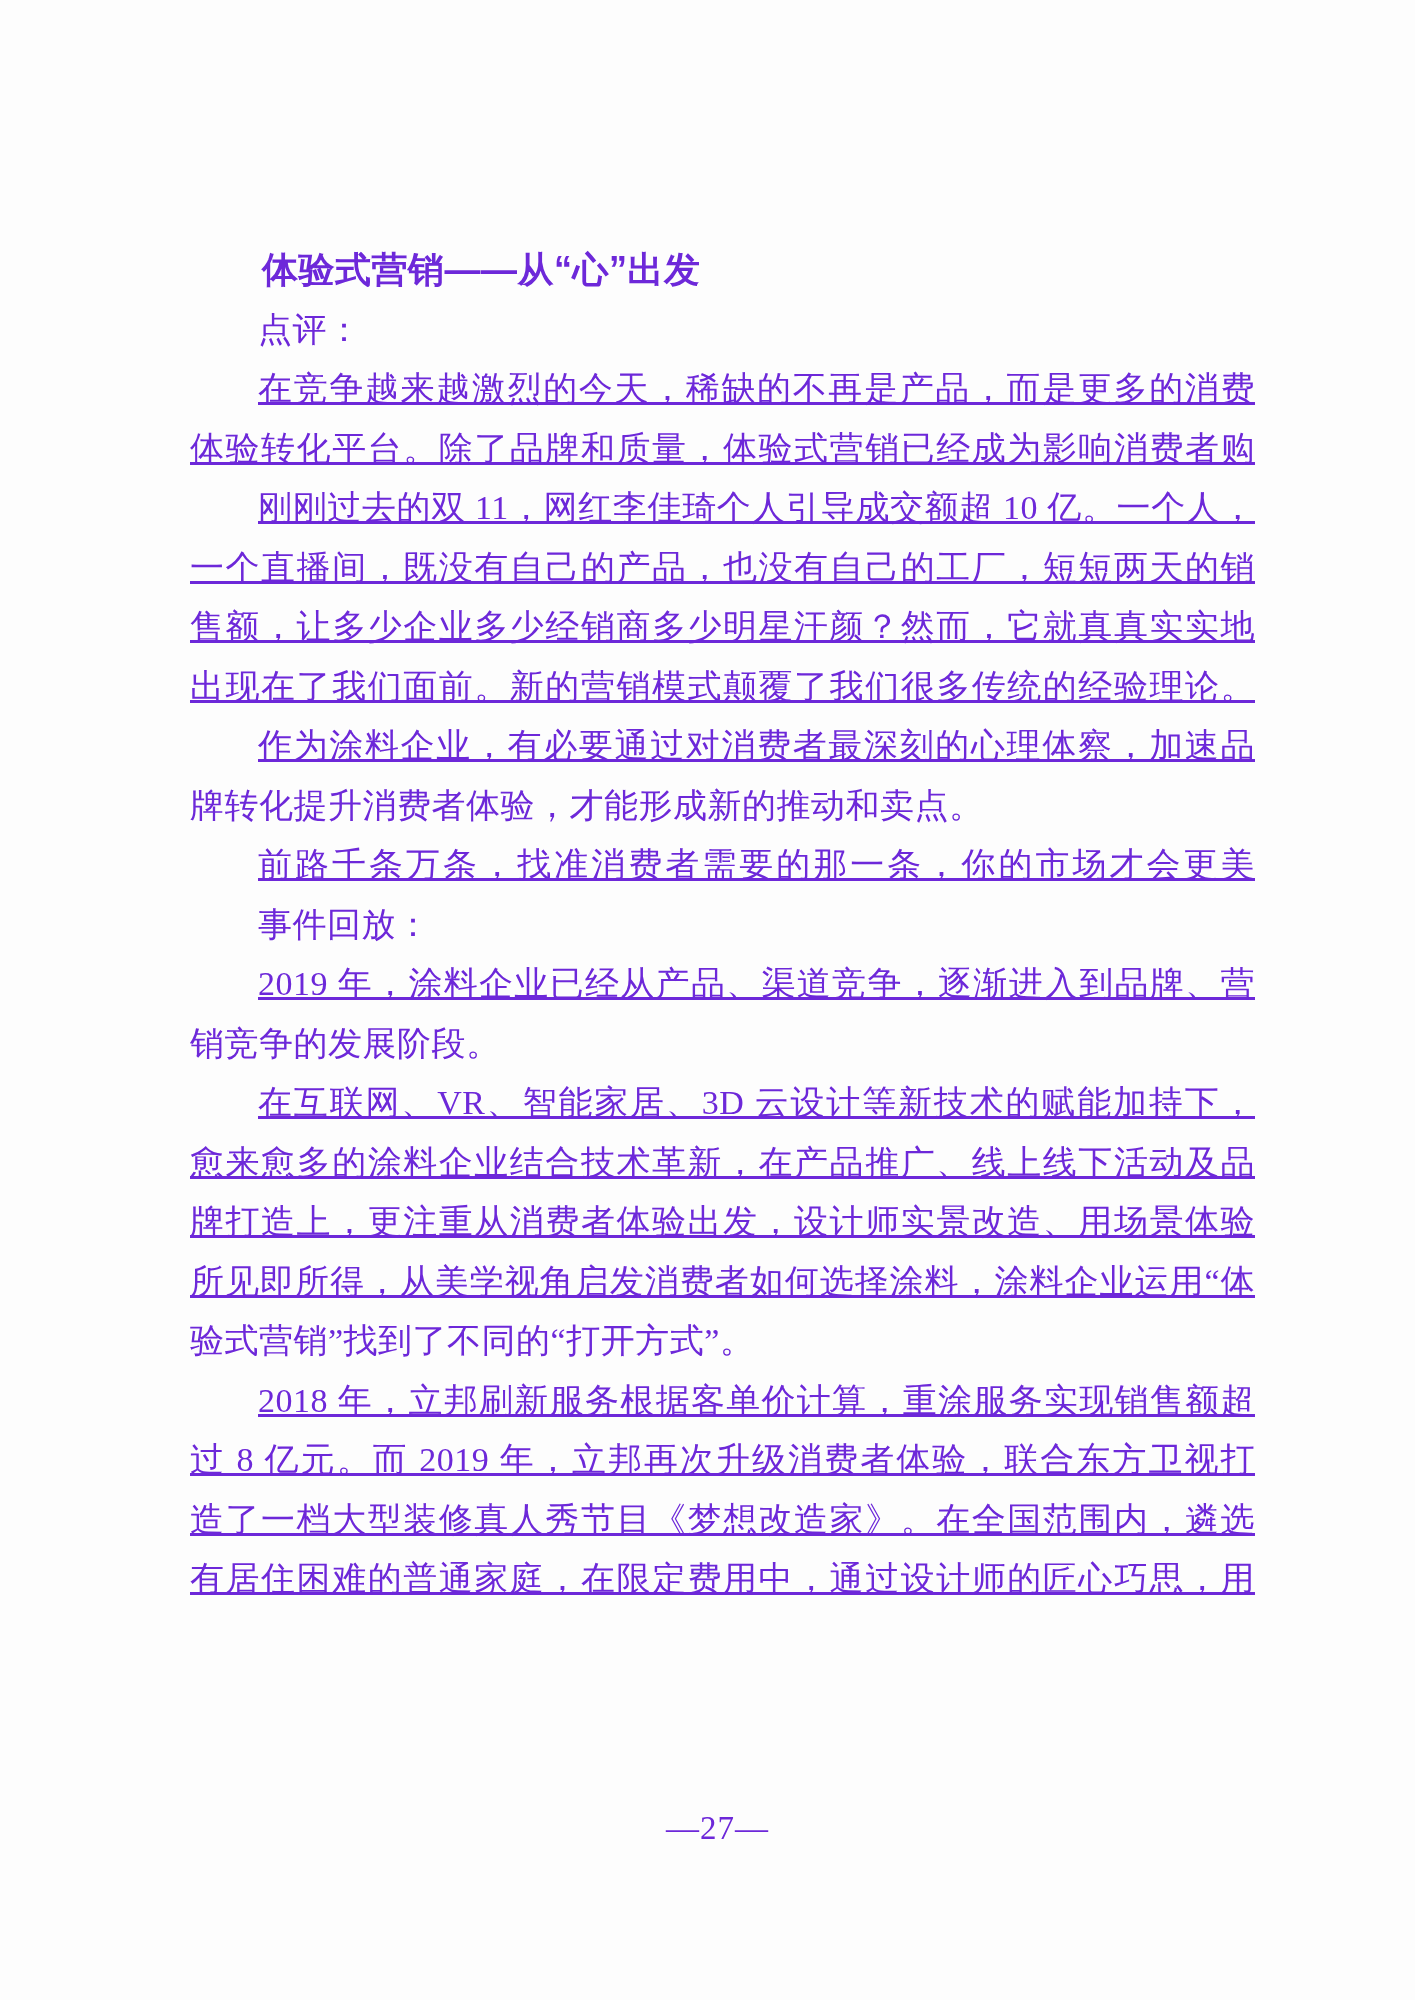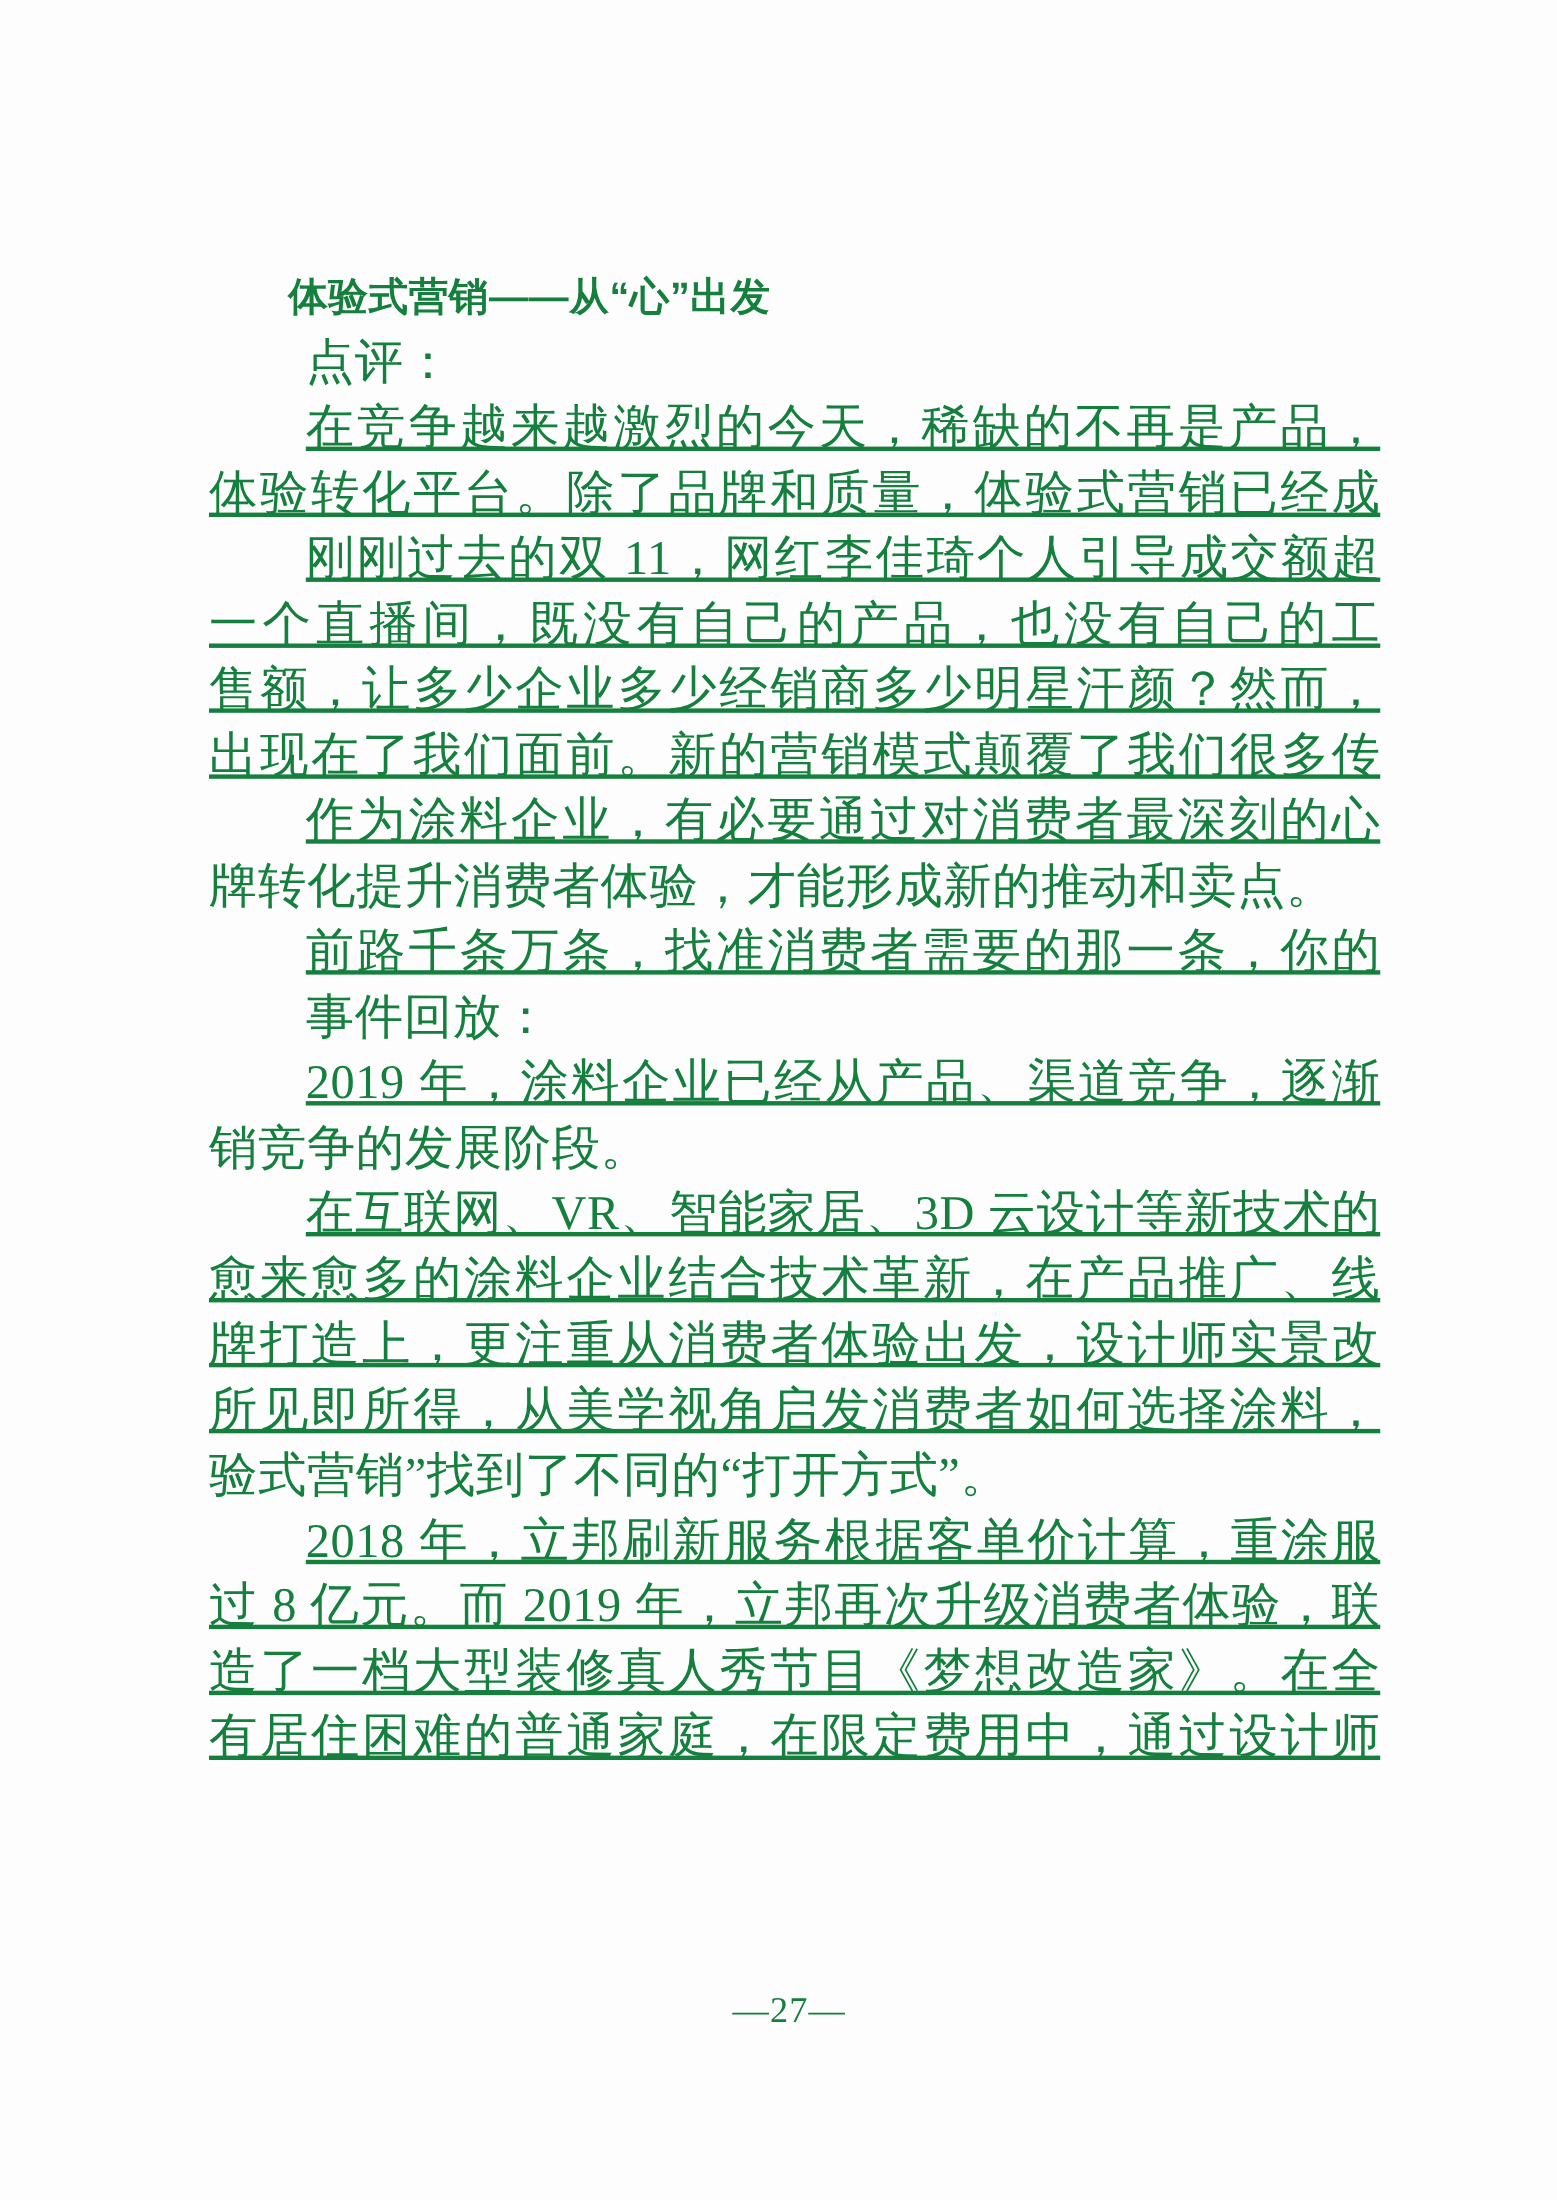--- a/index.html
+++ b/index.html
@@ -1,32 +1,32 @@
 <!DOCTYPE html>
 <html><head>
 <meta charset="utf-8">
 <style>
   html, body { margin: 0; padding: 0; background: #e8e8e8; }
   .page {
     position: relative;
     width: 1415px;
     height: 2000px;
     background: #fdfdfd;
-    color: #15803d;
+    color: #6d28d9;
     font-family: "Liberation Serif", "DejaVu Serif", serif;
     overflow: hidden;
   }
   .content {
     position: absolute;
     left: 190px;
     top: 240px;
     width: 1065px;
   }
   .line {
-    font-size: 44px;
+    font-size: 34px;
     line-height: 59.5px;
     height: 59.5px;
     overflow: hidden;
     white-space: nowrap;
     letter-spacing: 0.5px;
   }
   .line.justify {
     white-space: normal;
     text-align: justify;
     text-align-last: justify;

